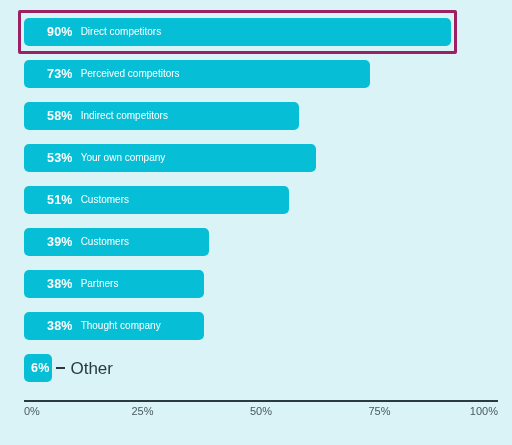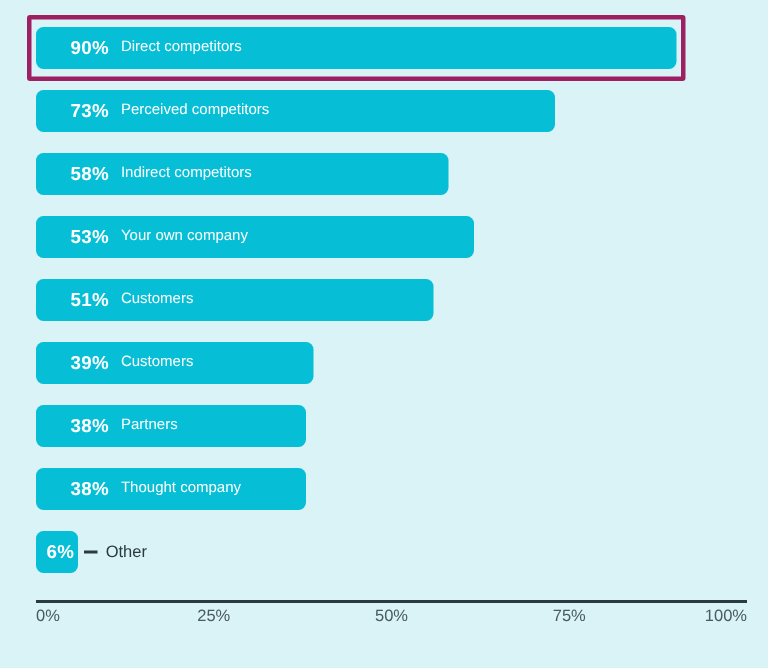--- a/index.html
+++ b/index.html
@@ -89,21 +89,21 @@
   }
   .connector {
     width: 9px;
     height: 1.5px;
     background: #2b3a3e;
     margin-left: 4px;
     margin-right: 5px;
   }
   .outside-label {
     color: #2b3a3e;
-    font-size: 11px;
+    font-size: 17px;
     line-height: 1;
   }
 
   
   .highlight-box {
     position: absolute;
     left: 18px;
     top: 10px;
     width: 446px;
     height: 44px;

